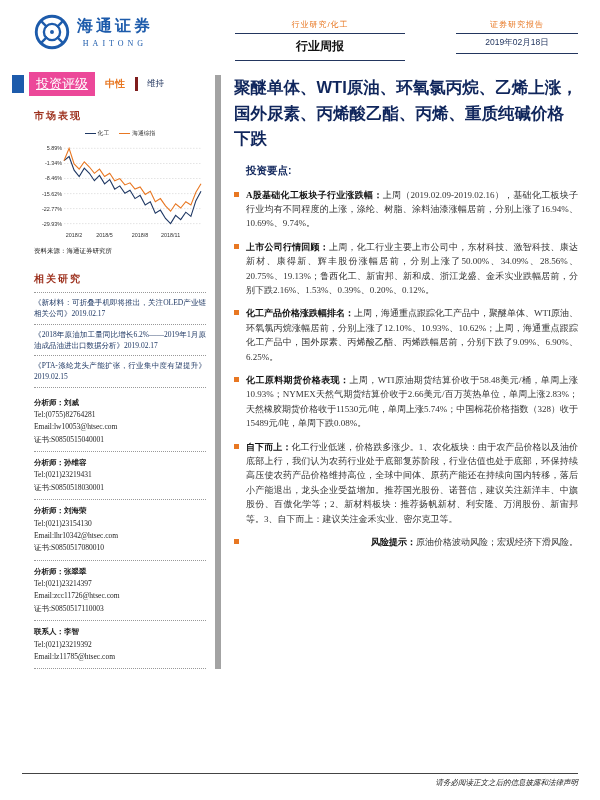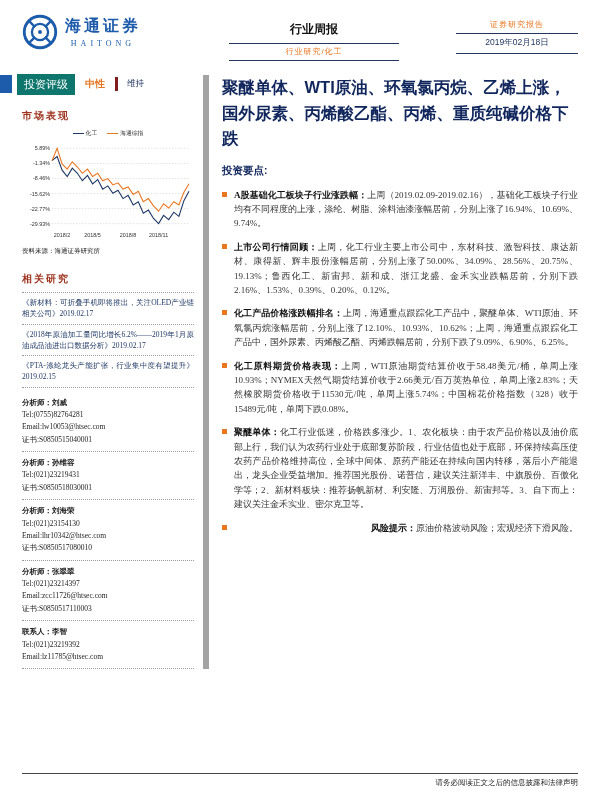--- a/index.html
+++ b/index.html
@@ -1,18 +1,18 @@
 <!DOCTYPE html>
 <html><head>
 <meta charset="utf-8">
 <style>
   html,body{margin:0;padding:0;background:#ffffff;}
   .page{
     position:relative;width:600px;height:800px;box-sizing:border-box;
-    padding:14px 22px 34px 22px;background:#fff;overflow:hidden;
+    padding:14px 22px 34px 34px;background:#fff;overflow:hidden;
     font-family:"Liberation Serif",serif;color:#222;
   }
   
   .header{display:flex;justify-content:space-between;align-items:flex-start;}
   .logo{display:flex;align-items:center;gap:7px;width:150px;}
   .logo-text{display:flex;flex-direction:column;align-items:center;}
   .logo-cn{font-size:16px;font-weight:bold;color:#1d5bab;letter-spacing:3px;}
   .logo-en{font-size:8px;color:#1d5bab;letter-spacing:4px;margin-top:2px;}
   .head-mid{width:170px;margin-top:3px;}
   .head-right{width:122px;margin-top:3px;}
@@ -21,46 +21,46 @@
   .rpt-type{font-size:12px;font-weight:bold;color:#111;padding:4px 0 5px;font-family:"Liberation Sans",sans-serif;}
   .rpt-label{font-size:8px;color:#e87722;letter-spacing:1px;font-family:"Liberation Sans",sans-serif;}
   .rpt-date{font-size:8.5px;color:#23365f;padding:3px 0 4px;font-family:"Liberation Sans",sans-serif;}
   
   .body{display:flex;margin-top:14px;align-items:stretch;}
   .sidebar{width:172px;flex:none;}
   .main{flex:1;padding-left:13px;margin-left:9px;border-left:6px solid #a3a3a3;}
   
   .rating-row{display:flex;align-items:center;height:18px;margin:0 0 10px 0;font-family:"Liberation Sans",sans-serif;}
   .stripe{display:inline-block;width:12px;height:18px;background:#1d5bab;margin-left:-22px;}
-  .rating-label{background:#0f766e;color:#fff;font-size:11px;padding:3px 7px;margin-left:5px;}
+  .rating-label{background:#ec4899;color:#fff;font-size:13px;padding:3px 7px;margin-left:5px;text-decoration:underline;}
   .rating-value{color:#e87722;font-weight:bold;font-size:10px;padding:0 10px;border-right:3px solid #7f1d1d;}
   .rating-status{color:#23365f;font-size:8.5px;padding:0 9px;}
   .side-h{font-weight:bold;color:#9e3320;font-size:10px;letter-spacing:2px;margin:16px 0 6px;font-family:Liberation Serif, serif;}
   
   .chart-wrap{margin:2px 0 2px;}
   .legend{display:flex;justify-content:center;gap:10px;font-size:5.8px;color:#333;align-items:center;margin-bottom:2px;font-family:"Liberation Sans",sans-serif;}
   .lg-item{display:inline-flex;align-items:center;gap:2px;}
   .lg-line{display:inline-block;width:11px;height:0;border-top:1.6px solid #000;}
   .source{font-size:6.5px;color:#222;margin:3px 0 10px;}
   
   .rel-list{border-top:1px dotted #999;margin-bottom:4px;}
   .rel-item{font-size:7.5px;color:#1f3864;line-height:1.5;padding:4px 0;border-bottom:1px dotted #999;text-align:justify;}
   
   .an-block{padding:5px 0;border-bottom:1px dotted #999;font-size:7.5px;color:#222;line-height:1.65;}
   .an-name{font-weight:bold;}
   
   .title{font-size:16.5px;font-weight:bold;color:#10265c;line-height:1.55;margin:0 0 12px 0;font-family:"Liberation Sans",sans-serif;}
-  .points-h{font-size:10.5px;font-weight:bold;color:#10265c;margin:2px 0 10px;font-family:"Liberation Sans",sans-serif;}
+  .points-h{font-size:10.5px;font-weight:bold;color:#10265c;margin:2px 12px 10px;font-family:"Liberation Sans",sans-serif;}
   .bullet{display:flex;margin-bottom:9px;justify-content:space-between;}
   .bmark{flex:none;width:5px;height:5px;background:#e87722;margin:4px 7px 0 0;}
   .bullet p{margin:0;font-size:9px;line-height:1.6;text-align:justify;color:#333;}
   .blead{font-weight:bold;color:#111;}
   
   .footer{position:absolute;left:22px;right:22px;bottom:12px;border-top:1px solid #444;padding-top:4px;text-align:right;}
-  .footer-text{font-size:7.5px;color:#222;}
+  .footer-text{font-size:7.5px;font-style:italic;color:#222;}
 </style>
 </head>
 <body>
 
 <div class="page">
 
   <div class="header">
     <div class="logo">
       <svg width="36" height="36" viewBox="0 0 40 40">
         <circle cx="20" cy="20" r="17.5" fill="none" stroke="#1d5bab" stroke-width="3.2"></circle>
@@ -70,22 +70,22 @@
         <line x1="8" y1="32" x2="14.5" y2="25.5" stroke="#1d5bab" stroke-width="2.6"></line>
         <line x1="32" y1="32" x2="25.5" y2="25.5" stroke="#1d5bab" stroke-width="2.6"></line>
         <circle cx="20" cy="20" r="2.2" fill="#1d5bab"></circle>
       </svg>
       <div class="logo-text">
         <div class="logo-cn">海通证券</div>
         <div class="logo-en">HAITONG</div>
       </div>
     </div>
     <div class="head-mid">
+      <div class="head-cell cat">行业研究/化工</div>
       <div class="head-cell rpt-type">行业周报</div>
-      <div class="head-cell cat">行业研究/化工</div>
     </div>
     <div class="head-right">
       <div class="head-cell rpt-label">证券研究报告</div>
       <div class="head-cell rpt-date">2019年02月18日</div>
     </div>
   </div>
 
   <div class="body">
 
     <aside class="sidebar">
@@ -186,21 +186,21 @@
           <div class="bullet">
             <span class="bmark"></span>
             <p><span class="blead">化工产品价格涨跌幅排名：</span>上周，海通重点跟踪化工产品中，聚醚单体、WTI原油、环氧氯丙烷涨幅居前，分别上涨了12.10%、10.93%、10.62%；上周，海通重点跟踪化工产品中，国外尿素、丙烯酸乙酯、丙烯跌幅居前，分别下跌了9.09%、6.90%、6.25%。</p>
           </div>
           <div class="bullet">
             <span class="bmark"></span>
             <p><span class="blead">化工原料期货价格表现：</span>上周，WTI原油期货结算价收于58.48美元/桶，单周上涨10.93%；NYMEX天然气期货结算价收于2.66美元/百万英热单位，单周上涨2.83%；天然橡胶期货价格收于11530元/吨，单周上涨5.74%；中国棉花价格指数（328）收于15489元/吨，单周下跌0.08%。</p>
           </div>
           <div class="bullet">
             <span class="bmark"></span>
-            <p><span class="blead">聚醚单体：</span>化工行业低迷，价格跌多涨少。1、农化板块：由于农产品价格以及油价底部上行，我们认为农药行业处于底部复苏阶段，行业估值也处于底部，环保持续高压使农药产品价格维持高位，全球中间体、原药产能还在持续向国内转移，落后小产能退出，龙头企业受益增加。推荐国光股份、诺普信，建议关注新洋丰、中旗股份、百傲化学等；2、新材料板块：推荐扬帆新材、利安隆、万润股份、新宙邦等。3、自下而上：建议关注金禾实业、密尔克卫等。</p>
+            <p><span class="blead">自下而上：</span>化工行业低迷，价格跌多涨少。1、农化板块：由于农产品价格以及油价底部上行，我们认为农药行业处于底部复苏阶段，行业估值也处于底部，环保持续高压使农药产品价格维持高位，全球中间体、原药产能还在持续向国内转移，落后小产能退出，龙头企业受益增加。推荐国光股份、诺普信，建议关注新洋丰、中旗股份、百傲化学等；2、新材料板块：推荐扬帆新材、利安隆、万润股份、新宙邦等。3、自下而上：建议关注金禾实业、密尔克卫等。</p>
           </div>
           <div class="bullet">
             <span class="bmark"></span>
             <p><span class="blead">风险提示：</span>原油价格波动风险；宏观经济下滑风险。</p>
           </div>
         </div>
     </main>
   </div>
 
   <div class="footer">

